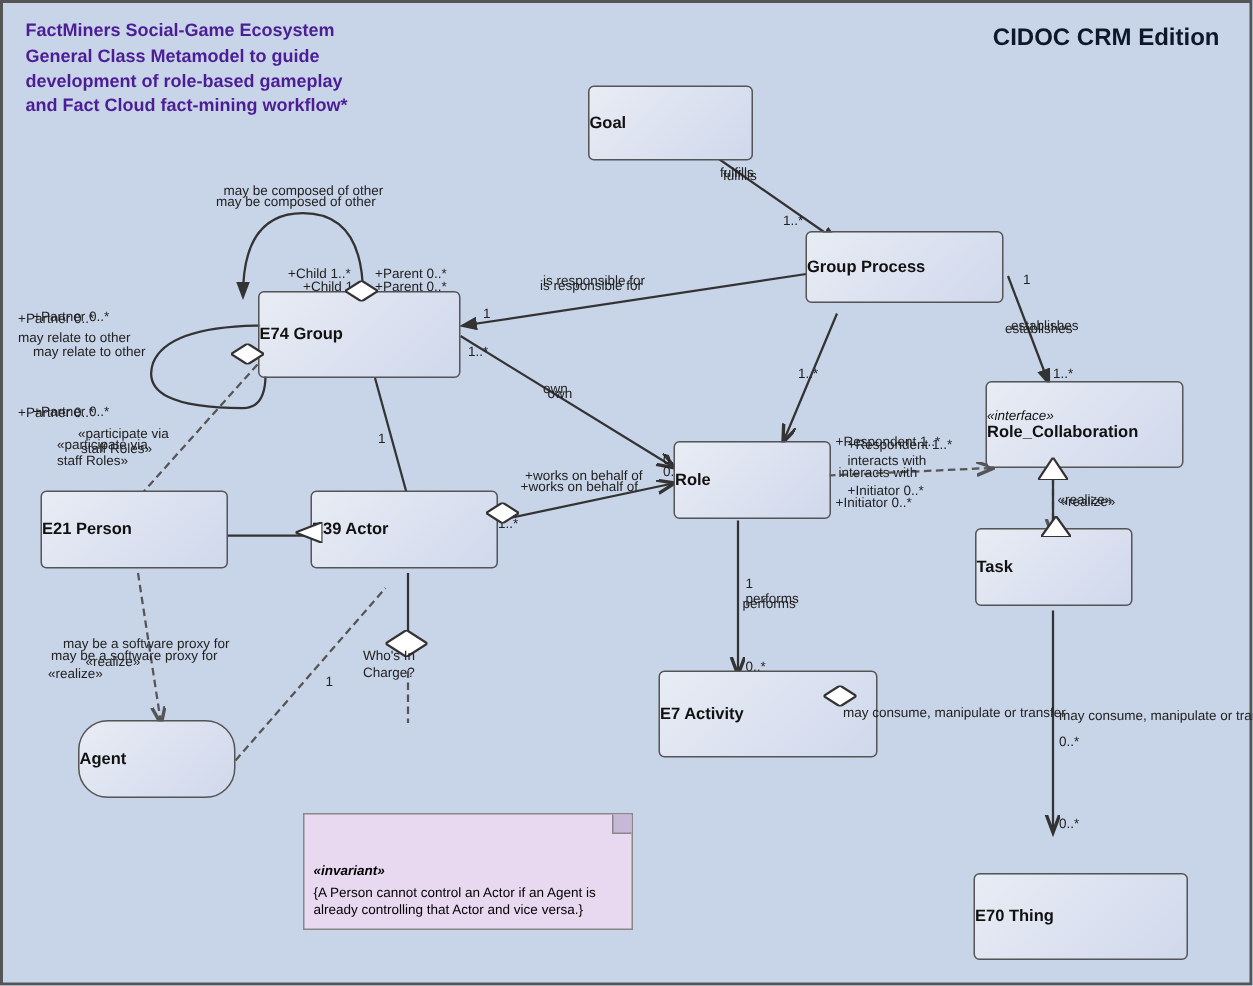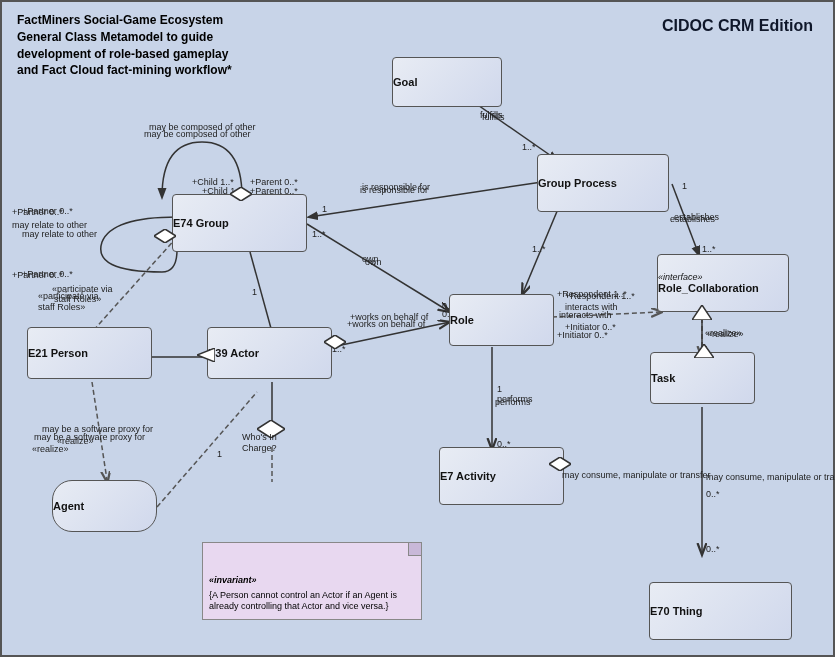--- a/index.html
+++ b/index.html
@@ -19,21 +19,21 @@
       border: 2px solid #555;
     }
     
     .header-left {
       position: absolute;
       top: 10px;
       left: 15px;
       width: 280px;
       font-size: 12px;
       font-weight: bold;
-      color: #000000;
+      color: #4c1d95;
       line-height: 1.4;
     }
     .header-right {
       position: absolute;
       top: 15px;
       right: 20px;
       font-size: 16px;
       font-weight: bold;
       color: #0f172a;
     }
@@ -198,21 +198,21 @@
       <marker id="arrowdash" markerWidth="8" markerHeight="8" refX="6" refY="3" orient="auto">
         <path d="M0,0 L8,3 L0,6" fill="none" stroke="#555" stroke-width="1.5"></path>
       </marker>
     </defs>
   </svg>
 
   <div class="uml-box" style="left:390px; top:55px; width:110px; height:50px;">
     <span>Goal</span>
   </div>
 
-  <div class="uml-box" style="left:535px; top:152px; width:132px; height:58px;">
+  <div class="uml-box" style="left:535px; top:152px; width:132px; height:48px;">
     <span>Group Process</span>
   </div>
 
   <div class="uml-box" style="left:170px; top:192px; width:135px; height:58px;">
     <span>E74 Group</span>
   </div>
 
   <div class="uml-box" style="left:655px; top:252px; width:132px; height:58px;">
     <span class="stereotype">«interface»</span>
     <span>Role_Collaboration</span>
@@ -231,21 +231,21 @@
   </div>
 
   <div class="uml-box" style="left:648px; top:350px; width:105px; height:52px;">
     <span>Task</span>
   </div>
 
   <div class="uml-box" style="left:50px; top:478px; width:105px; height:52px;border-radius:20px;">
     <span>Agent</span>
   </div>
 
-  <div class="uml-box" style="left:437px; top:445px; width:125px; height:58px;">
+  <div class="uml-box" style="left:437px; top:445px; width:146px; height:58px;">
     <span>E7 Activity</span>
   </div>
 
   <div class="uml-box" style="left:647px; top:580px; width:143px; height:58px;">
     <span>E70 Thing</span>
   </div>
 
   <div style="position:absolute; left:228px; top:185px;">
     <svg width="22" height="14">
         <polygon points="11,0 22,7 11,14 0,7" fill="white" stroke="#333" stroke-width="1.5"></polygon>

